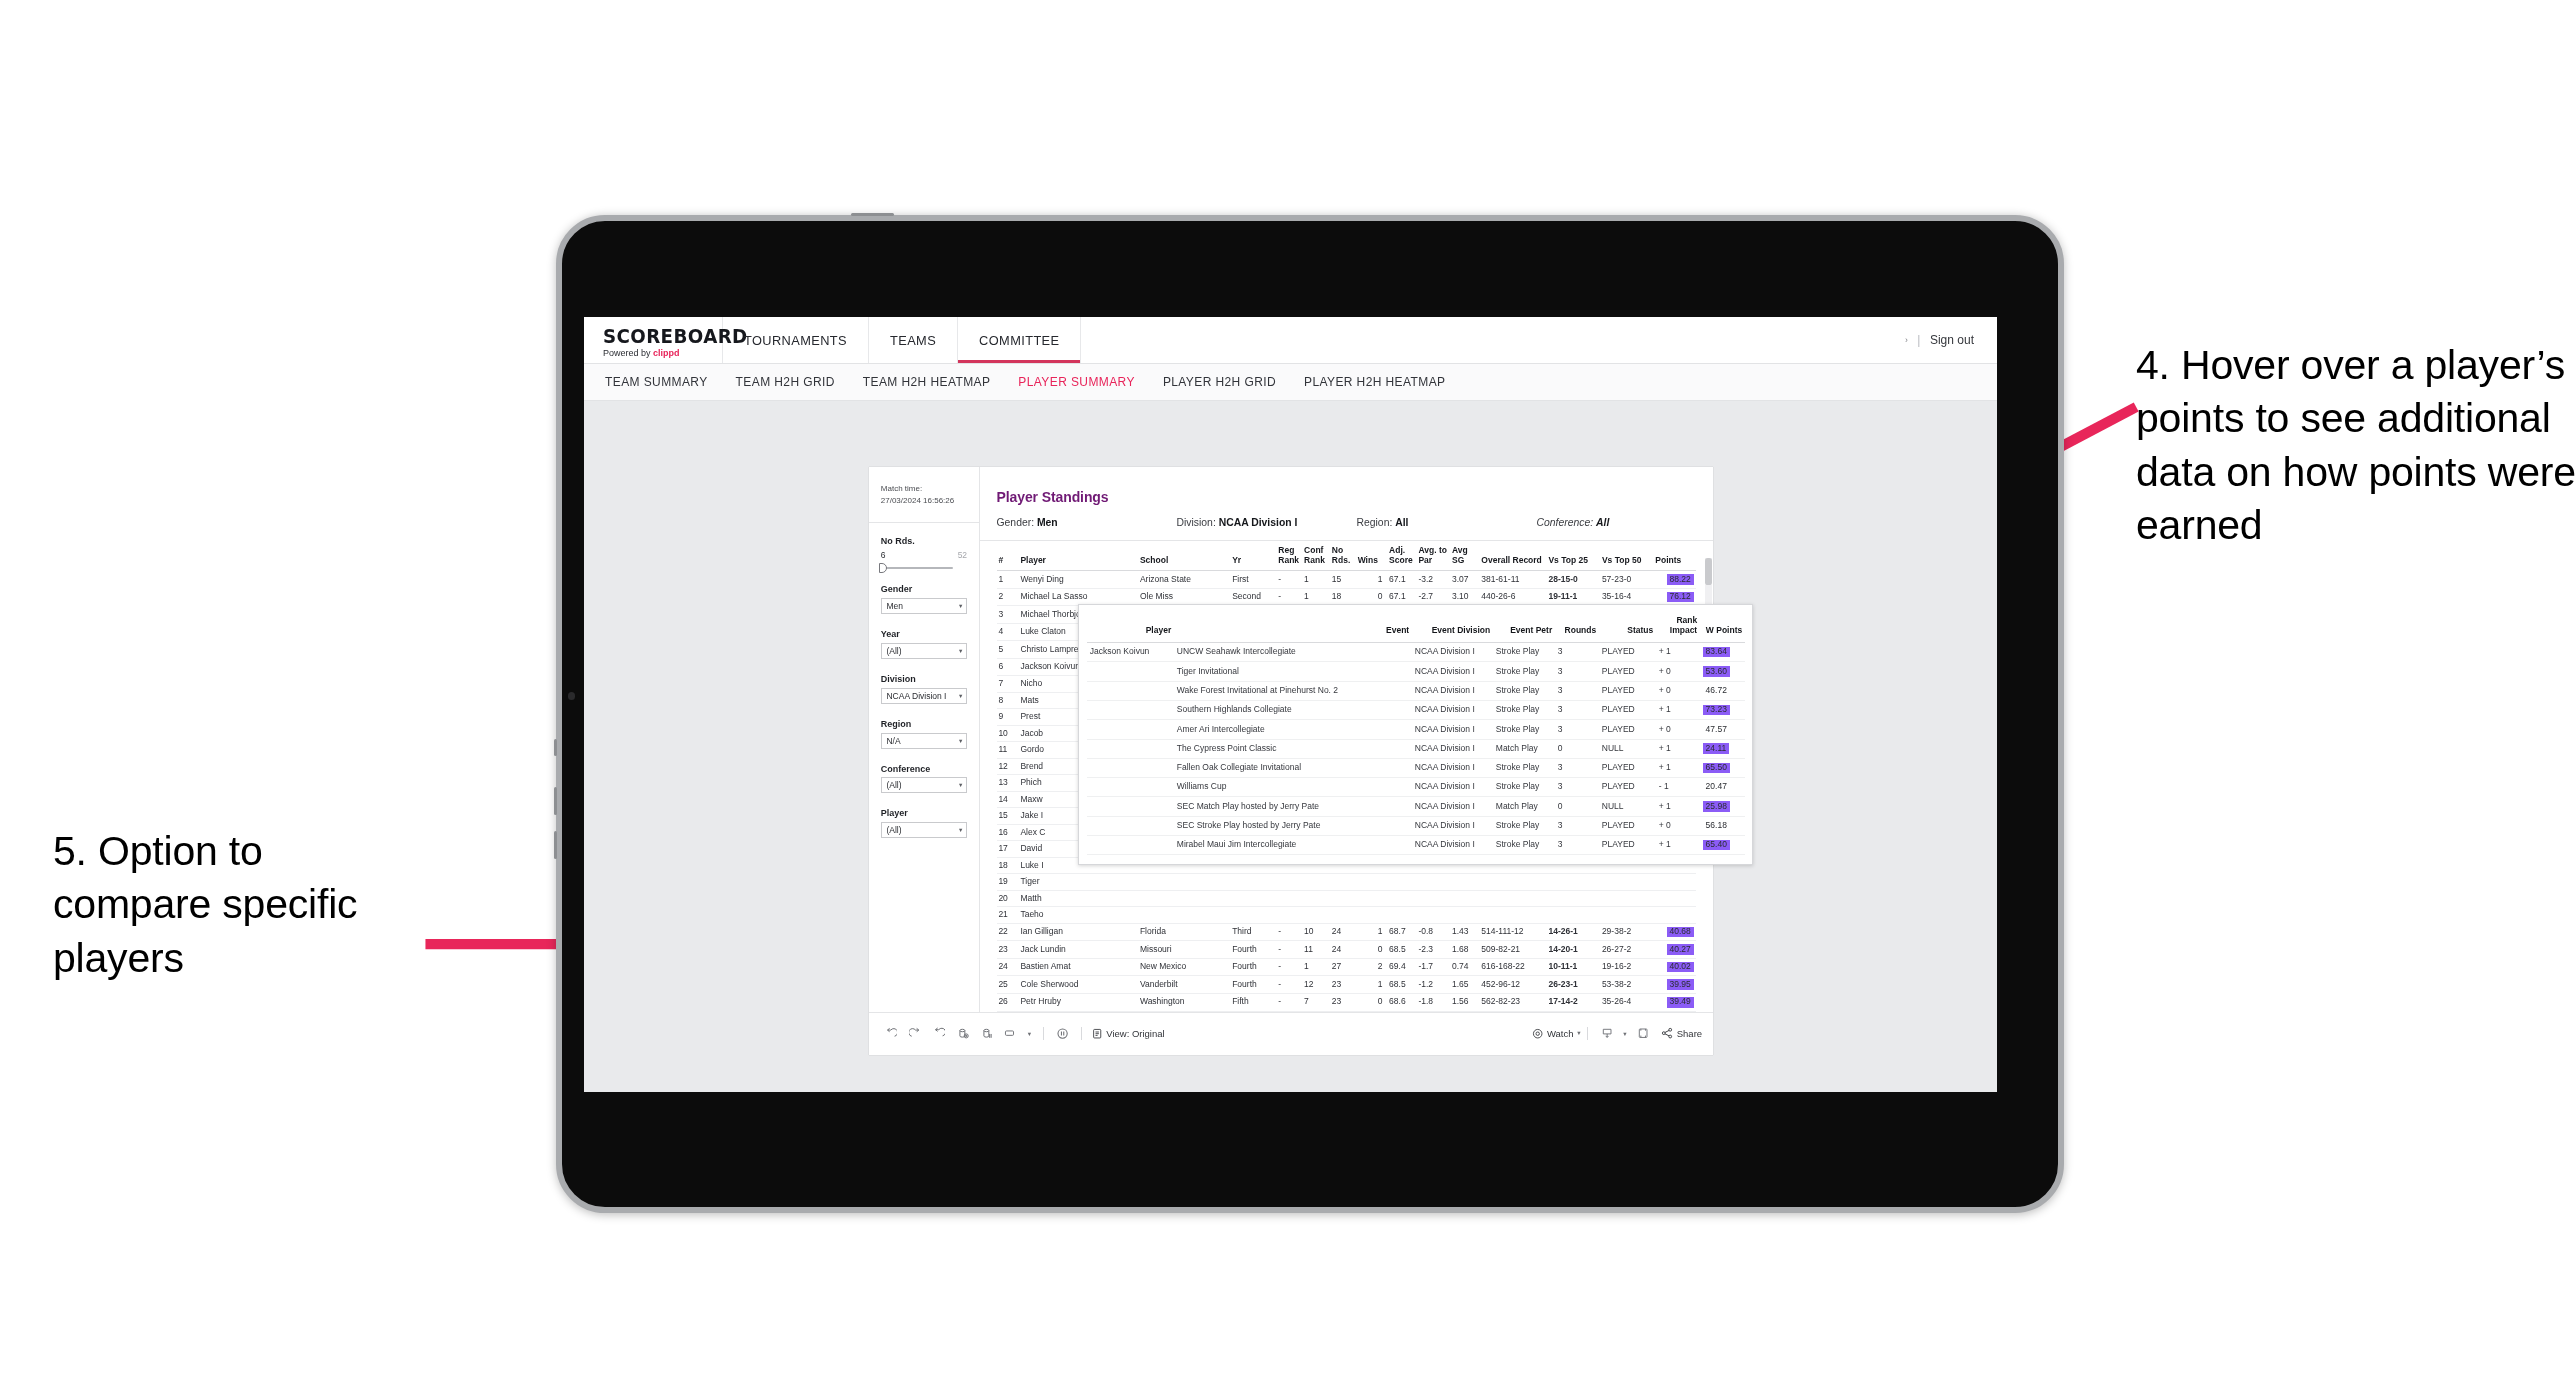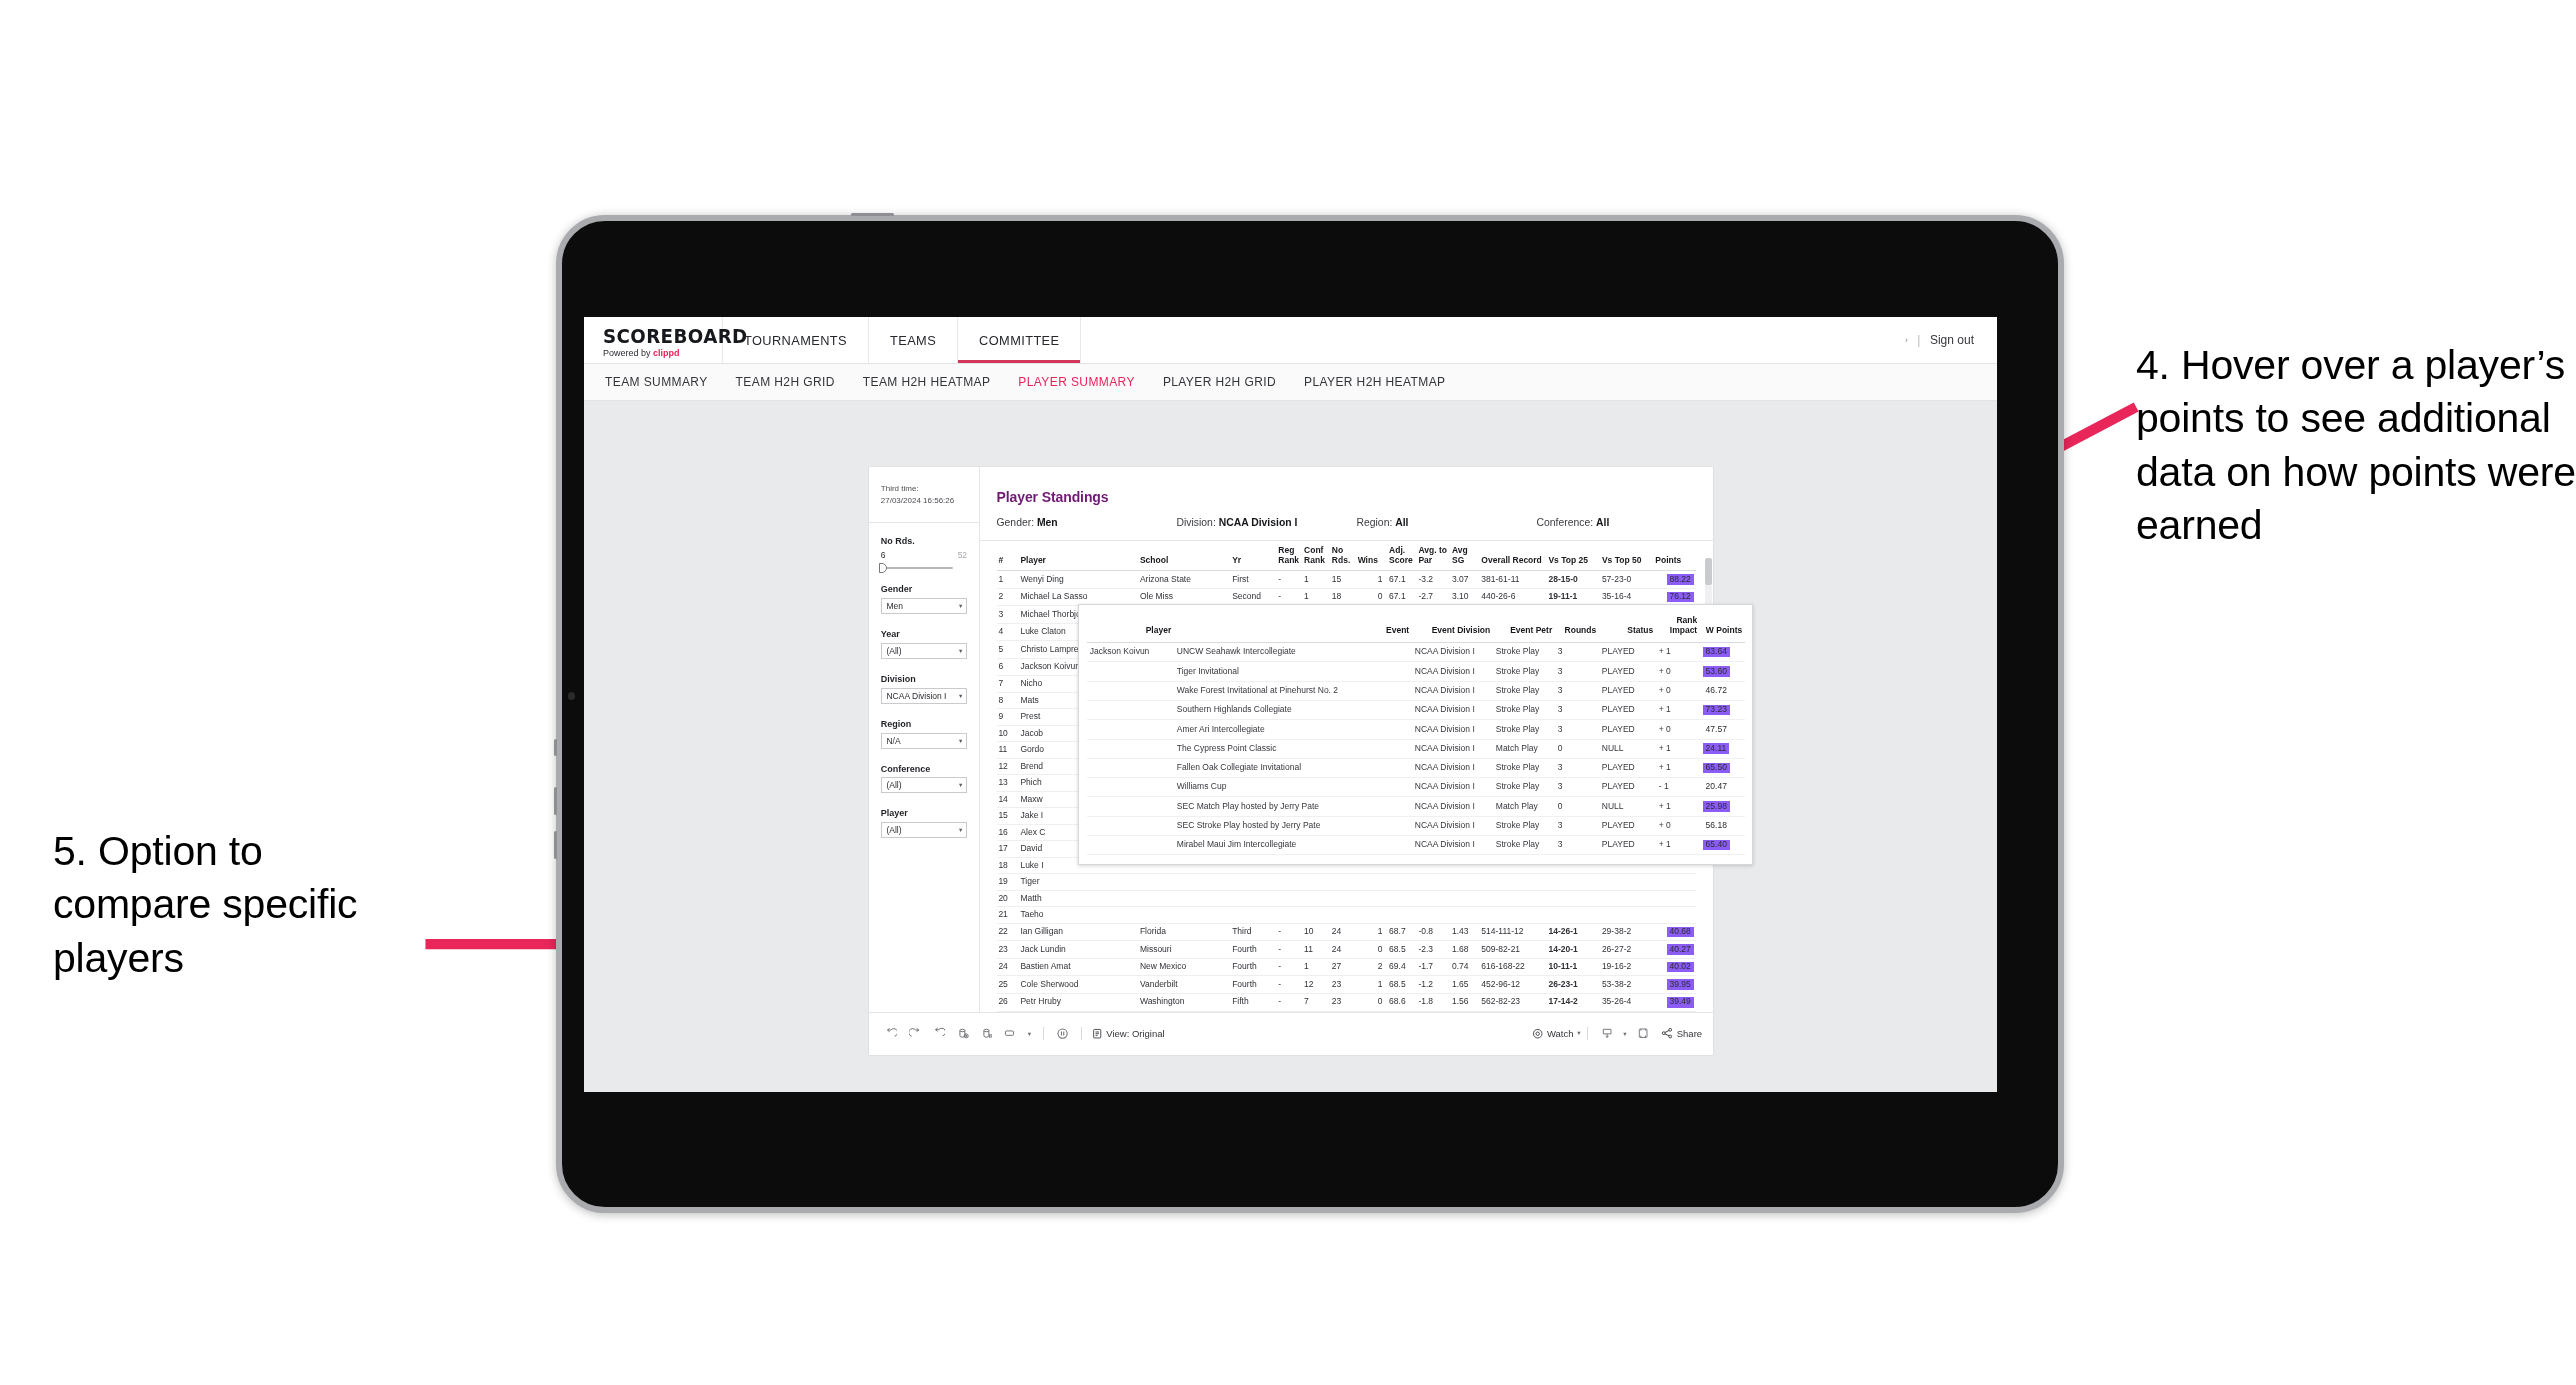--- a/index.html
+++ b/index.html
@@ -151,21 +151,21 @@
 
   
   #standings { flex: 1; min-width: 0; position: relative; }
   #st-head { padding: 14px 17px 0 17px; border-bottom: 0.9px solid #e4e5e7; }
   #st-title { font-size: 14px; font-weight: 700; color: #701a75; letter-spacing: -0.1px; margin-top: 8px; }
   #st-meta {
     display: flex; margin: 12.3px 0 11.4px 0;
     font-size: 10.4px; color: #3a3c41;
   }
   #st-meta .cell { width: 180px; }
-  #st-meta .cell:last-child { width: auto; }
+  #st-meta .cell:last-child { width: auto; font-style: italic; }
   #st-meta b { color: #15171b; font-weight: 700; }
 
   table.grid { width: 100%; border-collapse: collapse; table-layout: fixed; }
   table.grid th {
     font-size: 8.5px; font-weight: 700; color: #17191e;
     text-align: left; vertical-align: bottom;
     padding: 5.7px 1.9px 4.7px 1.9px; line-height: 1.12;
     border-bottom: 0.9px solid #d9dadd;
   }
   table.grid td {
@@ -311,21 +311,21 @@
         <div class="sub-nav-item">PLAYER H2H GRID</div>
         <div class="sub-nav-item">PLAYER H2H HEATMAP</div>
       </div>
 
       <div id="canvas-area">
         <div id="workbook">
 
           <div id="wb-body">
 
             <div id="filters">
-              <div class="update-lbl">Third time:</div>
+              <div class="update-lbl">Match time:</div>
               <div class="update-lbl">27/03/2024 16:56:26</div>
               <div class="filters-hr"></div>
 
               <div class="f-group">
                 <div class="f-label">No Rds.</div>
                 <div class="slider-nums">
                   <span class="lo">6</span>
                   <span class="hi">52</span>
                 </div>
                 <div class="slider-track">

